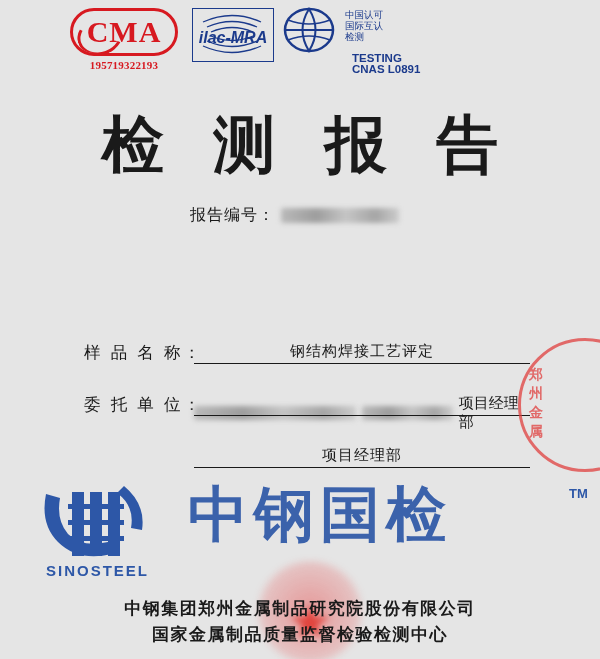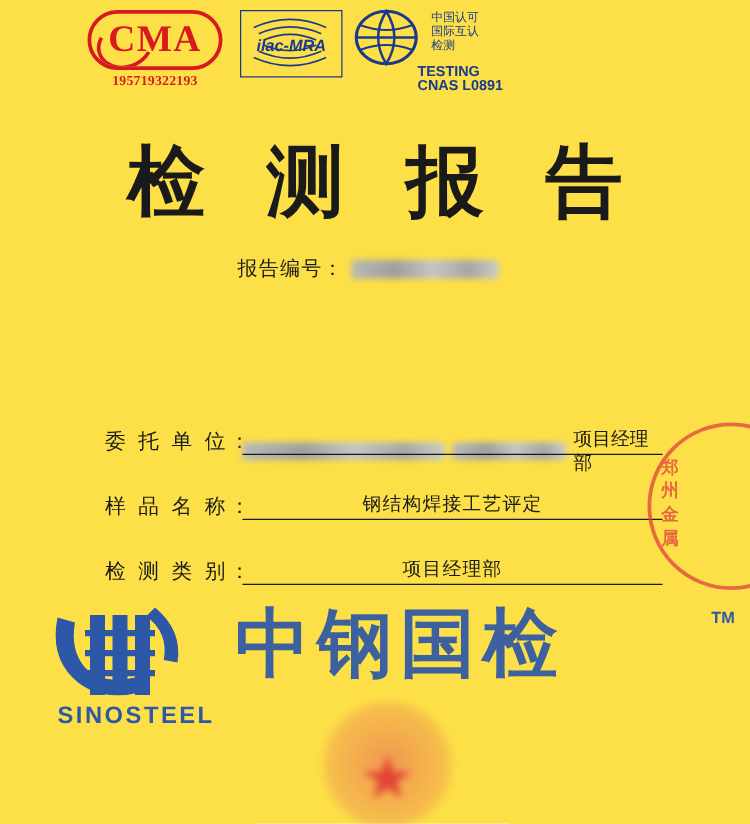--- a/index.html
+++ b/index.html
@@ -11,21 +11,21 @@
     height: 659px;
     background: #ffffff;
     font-family: "Liberation Sans", sans-serif;
     position: relative;
     overflow: hidden;
   }
   .page {
     position: relative;
     width: 600px;
     height: 659px;
-    background: #fde047;
+    background: #e5e5e5;
   }
 
   
   .cert-row {
     position: absolute;
     top: 6px;
     left: 70px;
     width: 400px;
     height: 72px;
   }
@@ -87,21 +87,21 @@
     border: 1px solid #1b3a8c;
   }
   .ilac svg { display: block; }
   .ilac-label {
     position: absolute;
     left: 0;
     right: 0;
     top: 20px;
     text-align: center;
     font-family: "Liberation Sans", sans-serif;
-    font-size: 13px;
+    font-size: 16px;
     font-weight: bold;
     font-style: italic;
     color: #1b3a8c;
   }
 
   
   .cnas {
     position: absolute;
     left: 212px;
     top: 0px;
@@ -132,21 +132,21 @@
     color: #1b3a8c;
     line-height: 11px;
     margin-left: 5px;
     margin-top: 3px;
   }
   .cnas-sub {
     font-family: "Liberation Sans", sans-serif;
     font-size: 11.5px;
     font-weight: bold;
     color: #1b3a8c;
-    margin-left: 52px;
+    margin-left: 70px;
     line-height: 13px;
     margin-top: -2px;
   }
 
   
   .doc-title {
     position: absolute;
     top: 103px;
     left: 0;
     width: 600px;
@@ -270,21 +270,21 @@
     font-family: "Liberation Sans", sans-serif;
     font-size: 13px;
     font-weight: bold;
     color: #2d57a7;
   }
   .sino-en {
     position: absolute;
     left: 18px;
     top: 92px;
     font-family: "Liberation Sans", sans-serif;
-    font-size: 19px;
+    font-size: 15px;
     font-weight: bold;
     color: #2d57a7;
     letter-spacing: 2px;
   }
 
   
   .seal-right {
     position: absolute;
     right: -52px;
     top: 338px;
@@ -396,37 +396,36 @@
   <div class="doc-title">检 测 报 告</div>
 
   <div class="report-no">
     <span class="report-no-label">报告编号：</span>
     <span class="redacted redacted-1"></span>
   </div>
 
   <div class="fields">
 
     <div class="field-row">
+      <span class="field-label">样 品 名 称：</span>
+      <span class="field-value">钢结构焊接工艺评定</span>
+      <span class="field-line"></span>
+    </div>
+
+    <div class="field-row">
       <span class="field-label">委 托 单 位：</span>
       <span class="field-value-mixed">
         <span class="redacted redacted-a"></span>
         <span class="redacted redacted-b"></span>
         <span>项目经理部</span>
       </span>
       <span class="field-line"></span>
     </div>
 
     <div class="field-row">
-      <span class="field-label">样 品 名 称：</span>
-      <span class="field-value">钢结构焊接工艺评定</span>
-      <span class="field-line"></span>
-    </div>
-
-    <div class="field-row">
-      <span class="field-label">检 测 类 别：</span>
       <span class="field-value">项目经理部</span>
       <span class="field-line"></span>
     </div>
   </div>
 
   <div class="seal-right">
     <div class="seal-right-text">郑 州 金 属</div>
   </div>
 
   <div class="sinosteel">
@@ -446,14 +445,18 @@
     </div>
     <div class="sino-cn">中钢国检</div>
     <div class="sino-tm">TM</div>
     <div class="sino-en">SINOSTEEL</div>
   </div>
 
   <div class="seal-bottom">
     <div class="seal-star"></div>
   </div>
 
+  <div class="footer">
+    <div>中钢集团郑州金属制品研究院股份有限公司</div>
+    <div>国家金属制品质量监督检验检测中心</div>
+  </div>
 
 </div>
 
 </body></html>

